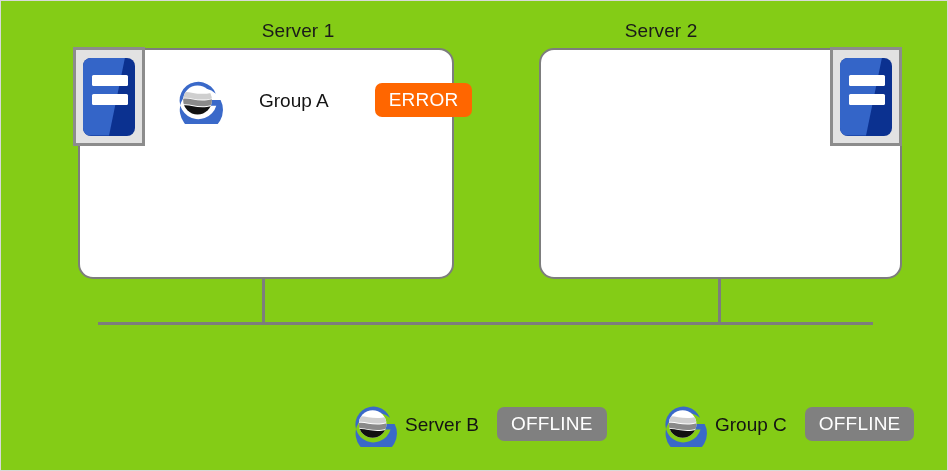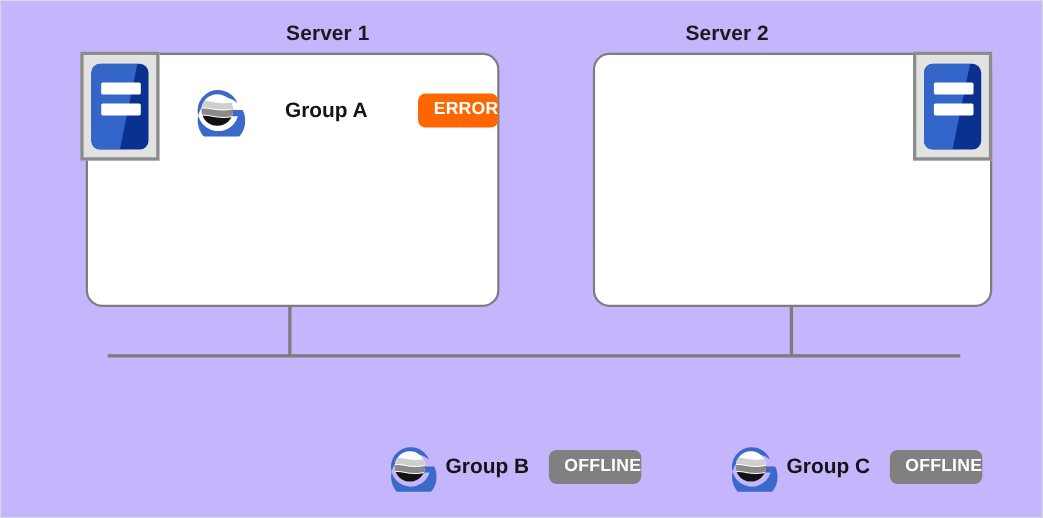--- a/index.html
+++ b/index.html
@@ -9,25 +9,24 @@
     background: #ffffff;
   }
   body {
     font-family: "Liberation Sans", "DejaVu Sans", sans-serif;
   }
 
   #canvas {
     position: relative;
     width: 948px;
     height: 471px;
-    background: #c4b5fd;
+    background: #84cc16;
     box-sizing: border-box;
     border: 1px solid #d9d9d9;
     overflow: hidden;
-    font-weight: bold;
   }
 
   
   .server-title {
     position: absolute;
     font-size: 19px;
     color: #1a1a1a;
     letter-spacing: 0.1px;
     white-space: nowrap;
     text-align: center;
@@ -115,26 +114,26 @@
     font-size: 19px;
     color: #141414;
     white-space: nowrap;
     line-height: 1;
   }
 
   .status-badge {
     display: inline-flex;
     align-items: center;
     justify-content: center;
-    font-size: 16px;
+    font-size: 19px;
     color: #ffffff;
     border-radius: 7px;
     white-space: nowrap;
     line-height: 1;
-    padding: 7px 0 8px 14px;
+    padding: 7px 14px 8px 14px;
     letter-spacing: 0.2px;
   }
   .status-badge.status-error   { background: #ff6600; margin-left: 10px; }
   .status-badge.status-offline { background: #808080; margin-left: 10px; }
 
   
   .connector {
     position: absolute;
     background: #7d7d7d;
   }
@@ -220,21 +219,21 @@
                L 50 50
                L 95 50
                A 45 45 0 1 1 85 37 Z" fill="#3a69c9"></path>
       <circle cx="47" cy="50" r="30" fill="#ffffff"></circle>
       <g clip-path="url(#globeClipB)">
         <path d="M 10 36 C 28 26, 46 46, 86 32 L 86 44 C 46 58, 28 38, 10 48 Z" fill="#cfcfcf"></path>
         <path d="M 10 50 C 28 40, 46 60, 86 46 L 86 58 C 46 72, 28 52, 10 62 Z" fill="#8a8a8a"></path>
         <path d="M 10 64 C 28 54, 46 74, 86 60 L 86 86 L 10 86 Z" fill="#111111"></path>
       </g>
     </svg>
-    <span class="group-label">Group B</span>
+    <span class="group-label">Server B</span>
     <span class="status-badge status-offline">OFFLINE</span>
   </div>
 
   <div class="group-row" id="group-row-c">
     <svg class="group-logo" viewBox="0 0 100 100">
       <defs>
         <clipPath id="globeClipC">
           <circle cx="47" cy="50" r="30"></circle>
         </clipPath>
       </defs>

